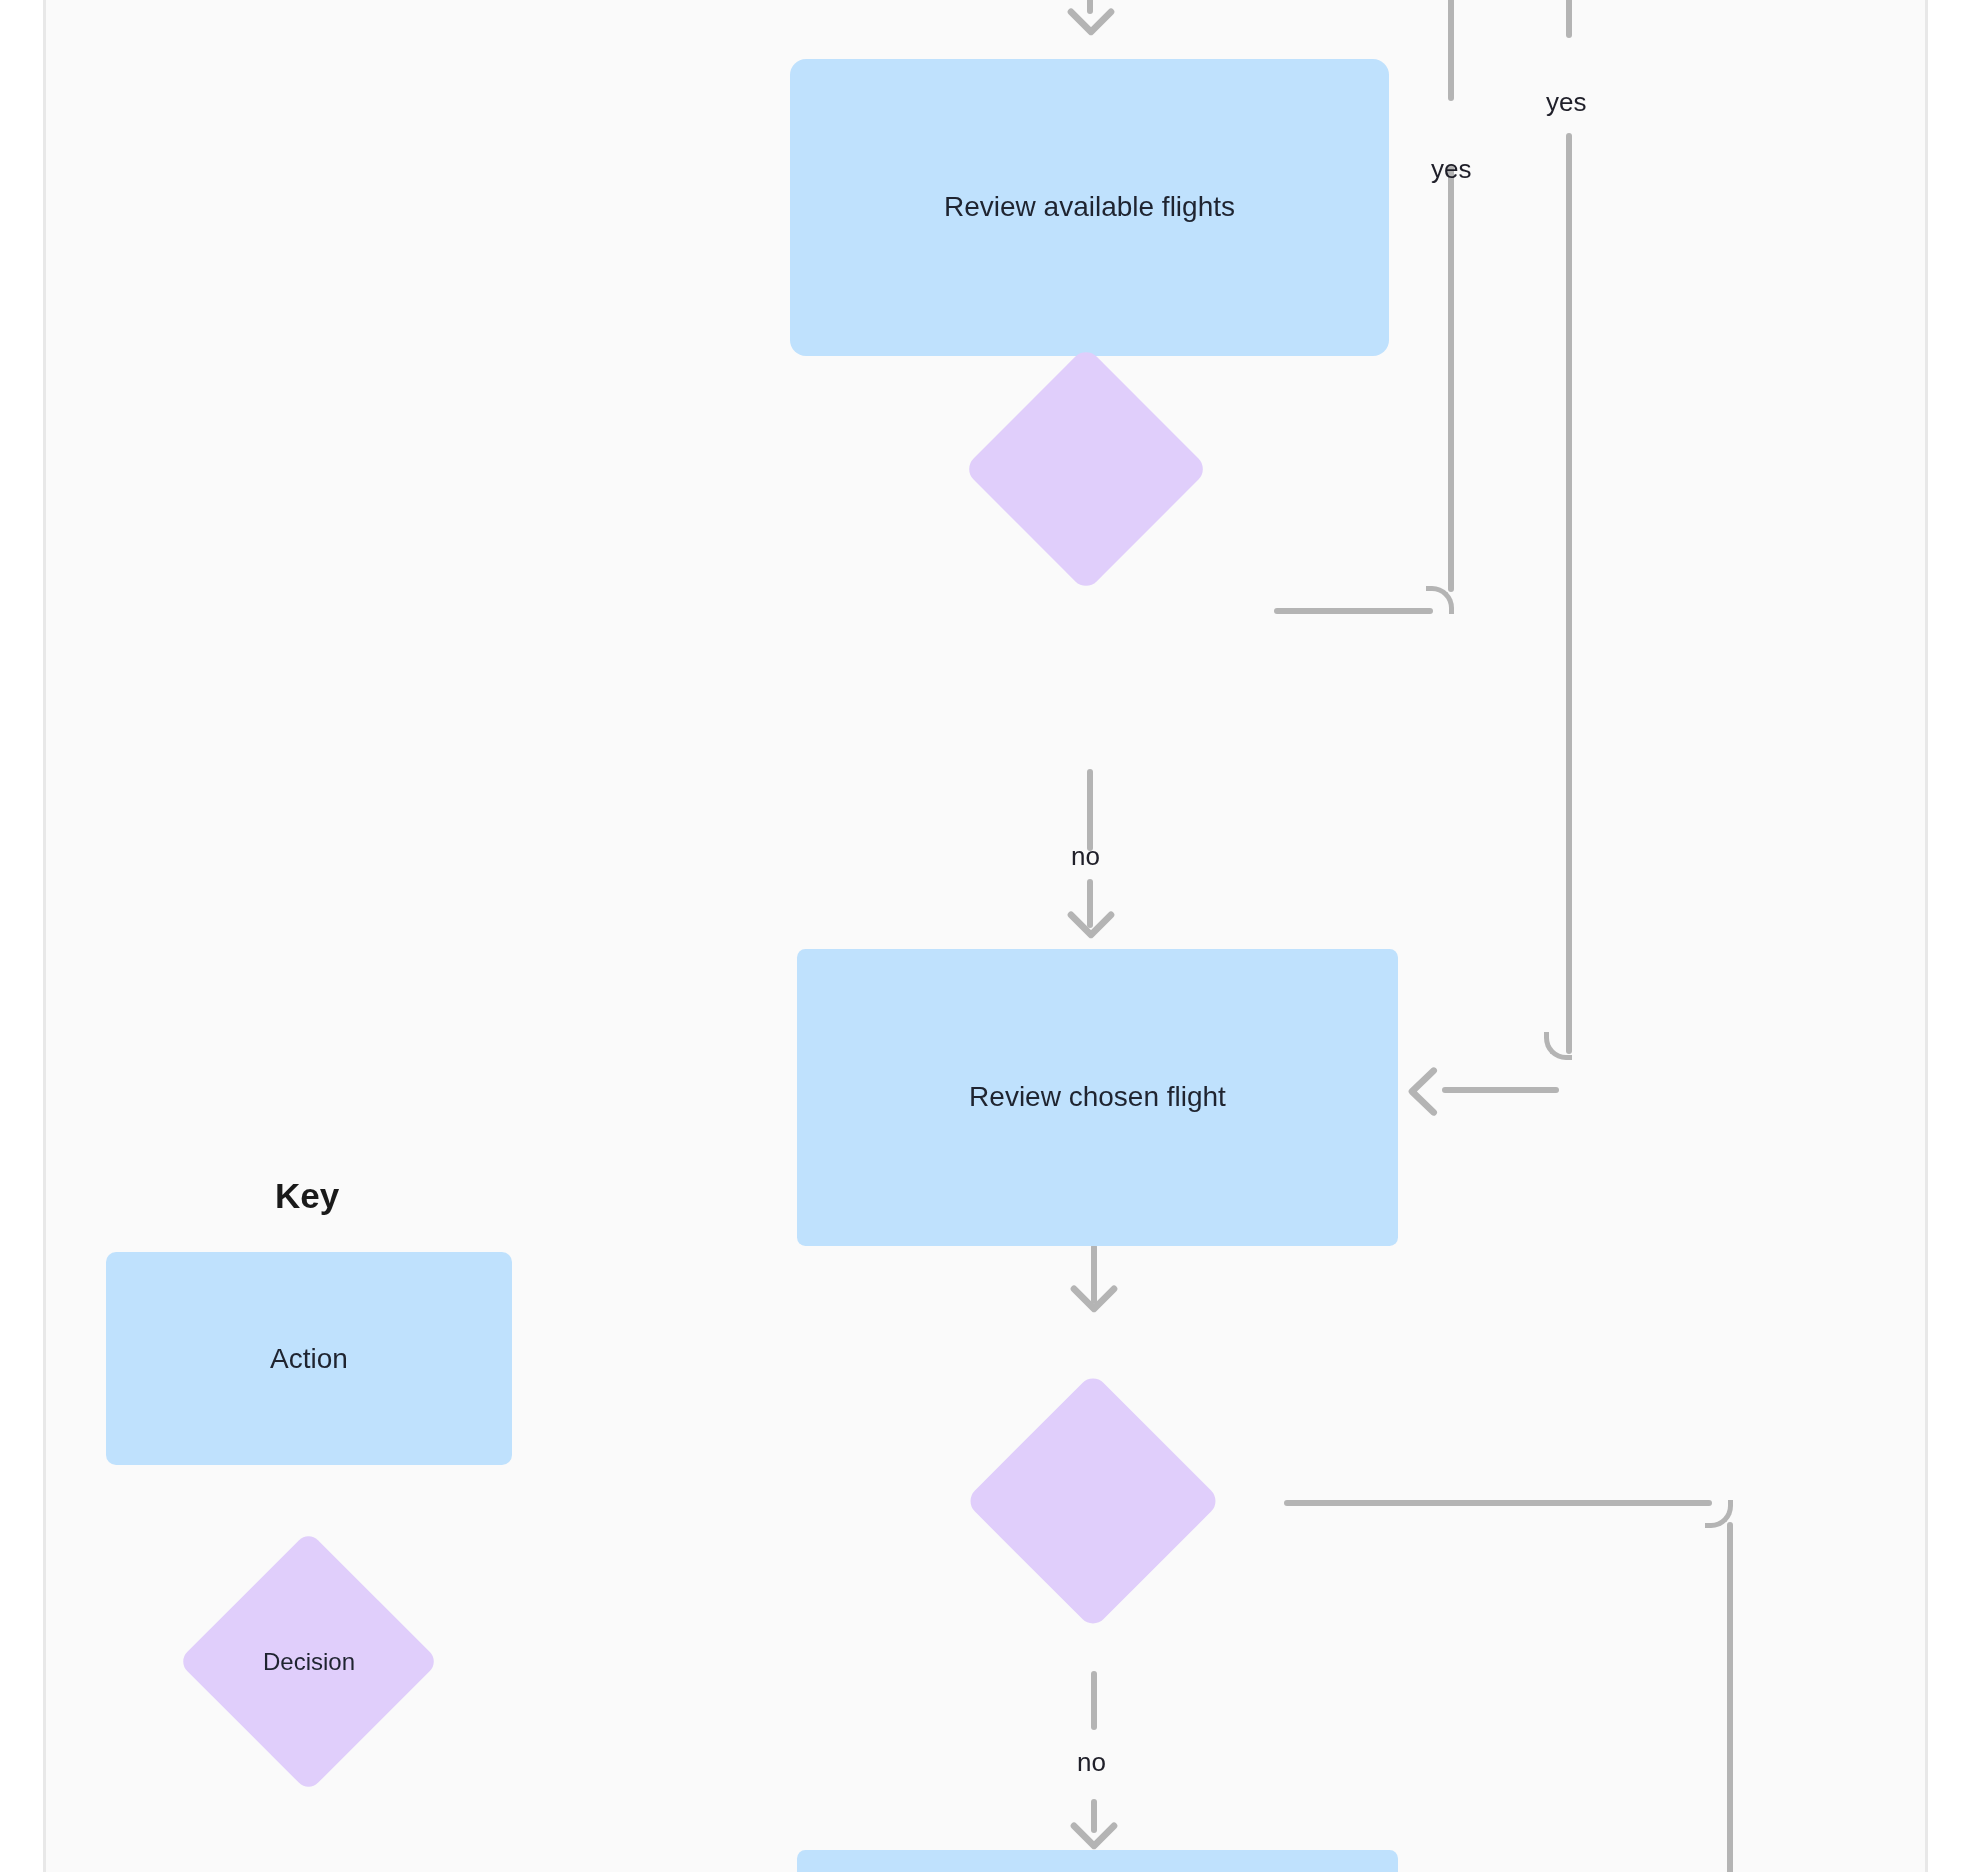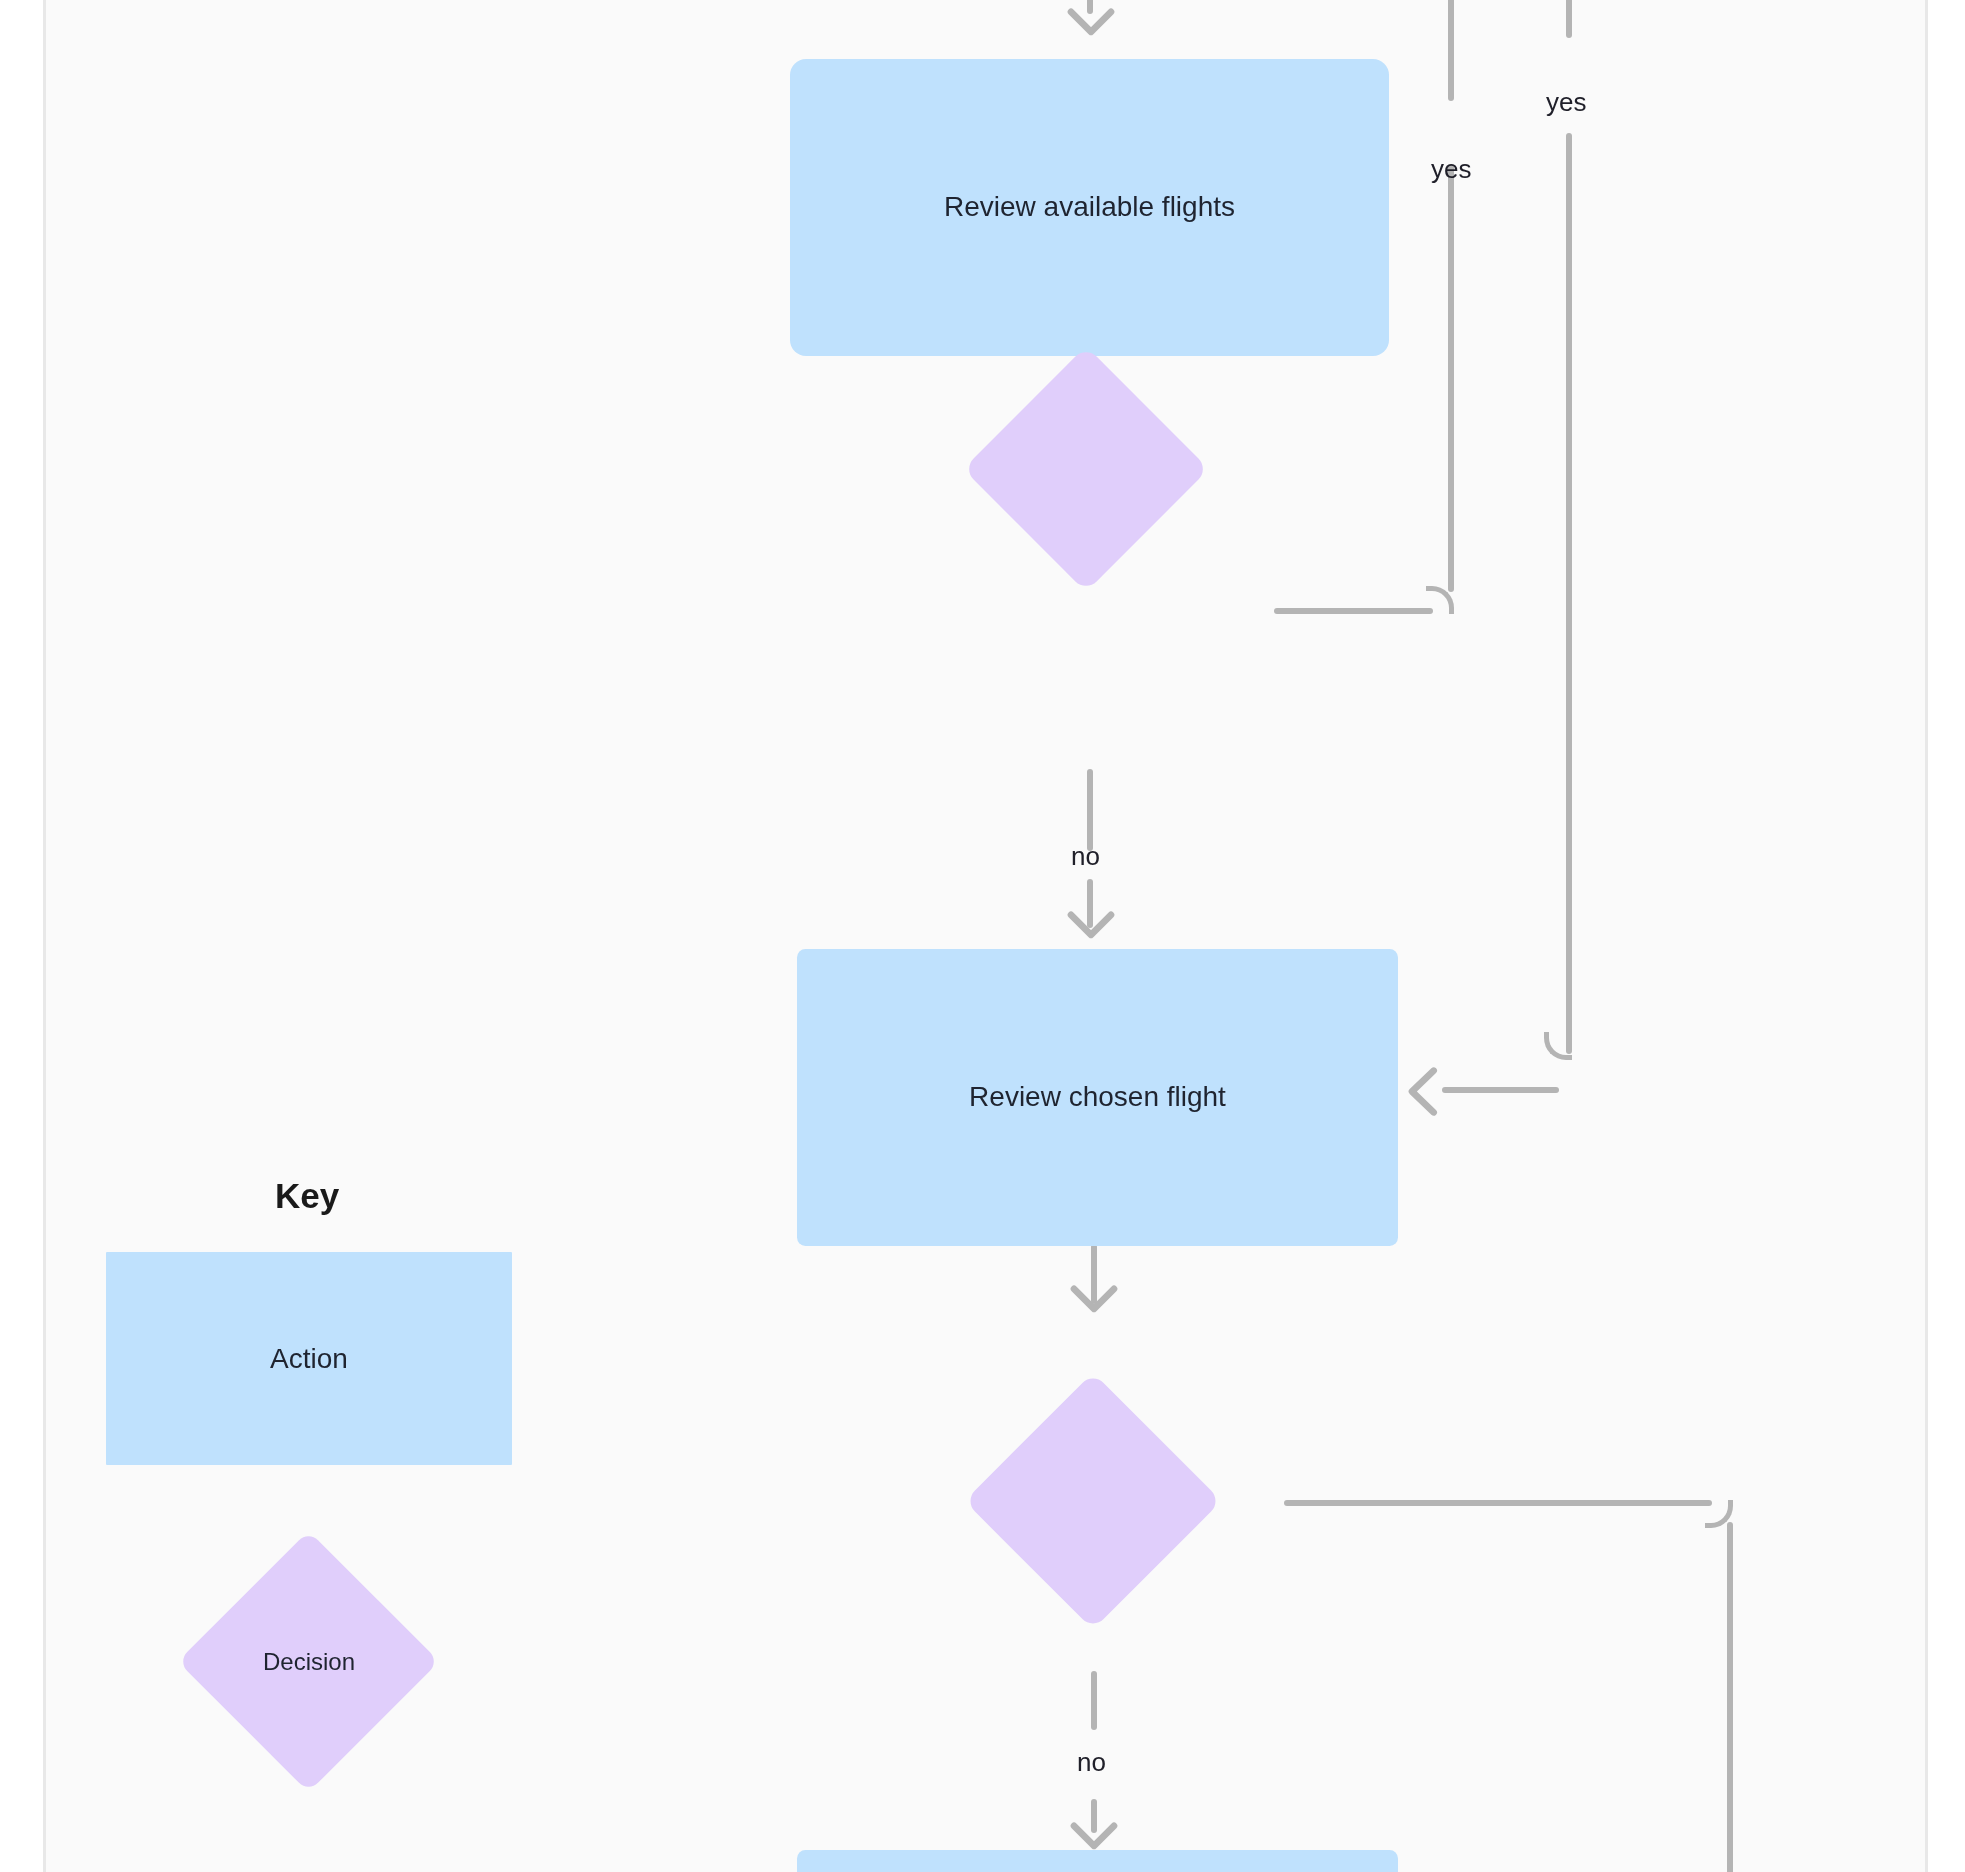--- a/index.html
+++ b/index.html
@@ -116,21 +116,21 @@
   .key-title {
     position: absolute;
     font-size: 35px;
     font-weight: bold;
     color: #1a1a1a;
     white-space: nowrap;
   }
   .legend-box {
     position: absolute;
     background: #bfe1fd;
-    border-radius: 1px;
+    border-radius: 10px;
     display: flex;
     align-items: center;
     justify-content: center;
     color: #1f2430;
     font-size: 28px;
   }
   .legend-diamond {
     position: absolute;
     background: #e0cefb;
     border-radius: 13.4px;

